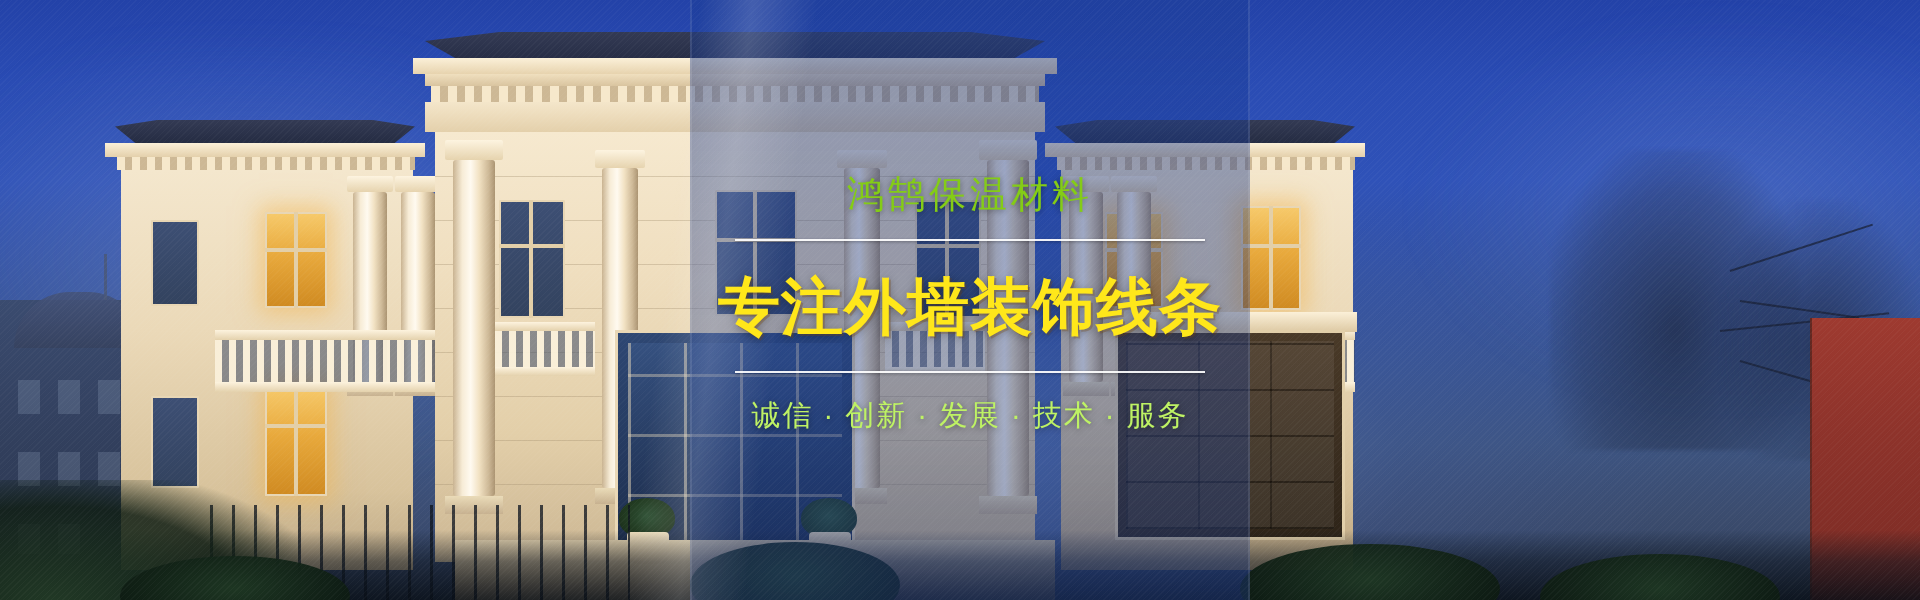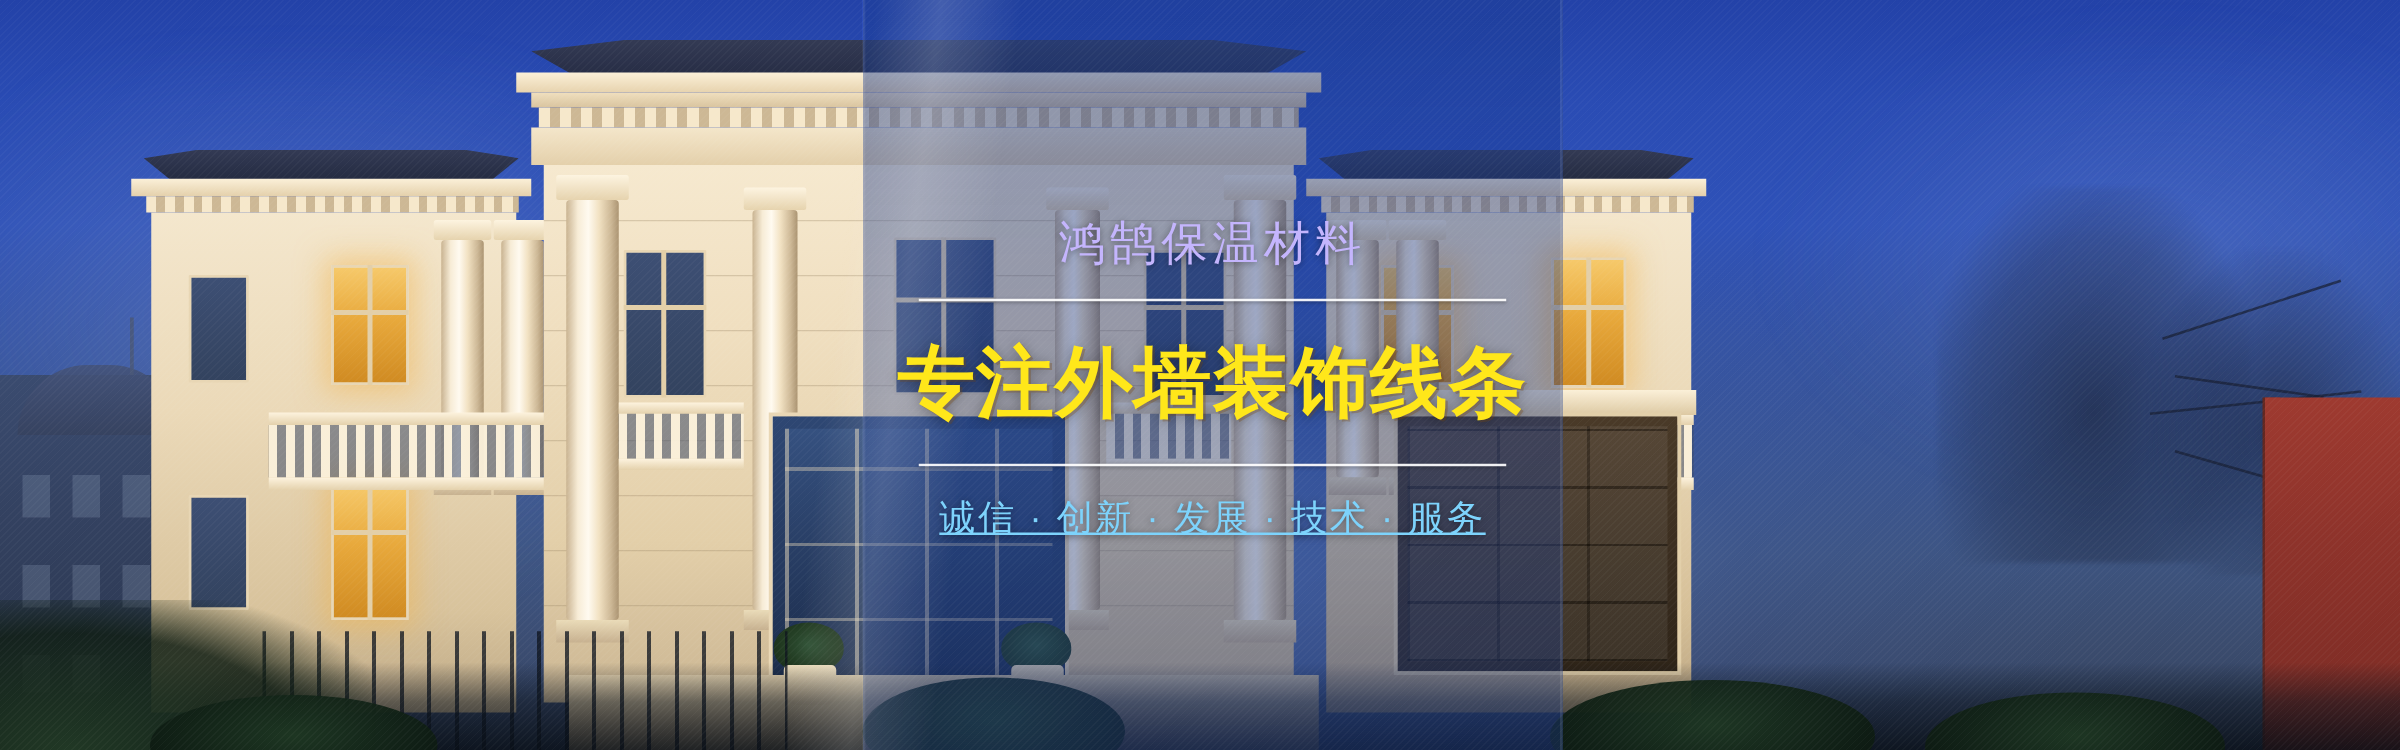--- a/index.html
+++ b/index.html
@@ -299,21 +299,21 @@
   }
 
   
   .textblock{
     position:absolute; left:690px; top:0; width:560px; height:600px;
     display:flex; flex-direction:column;
     align-items:center; justify-content:center;
     padding-top:6px;
   }
   .brand{
-    color:#c4b5fd;
+    color:#84cc16;
     font-size:37px;
     letter-spacing:4px;
     font-weight:400;
     text-shadow:0 1px 6px rgba(0,0,0,0.45);
     white-space:nowrap;
     line-height:1;
   }
   .rule{
     width:470px; height:2px;
     background:rgba(255,255,255,0.92);
@@ -330,28 +330,27 @@
     color:#ffe71a;
     font-size:62px;
     font-weight:bold;
     line-height:1.15;
     letter-spacing:1px;
     text-shadow:
       2px 2px 0 rgba(120,70,10,0.30),
       0 2px 10px rgba(0,0,0,0.35);
   }
   .tagline{
-    color:#7dd3fc;
+    color:#bef264;
     font-size:29px;
     letter-spacing:2px;
     margin-top:28px;
     white-space:nowrap;
     text-shadow:0 1px 6px rgba(0,0,0,0.45);
     line-height:1;
-    text-decoration:underline;
   }
 </style>
 </head>
 <body>
 
 <div class="banner">
 
   <div class="sky"></div>
   <div class="sky-glow-l"></div>
   <div class="sky-glow-r"></div>

